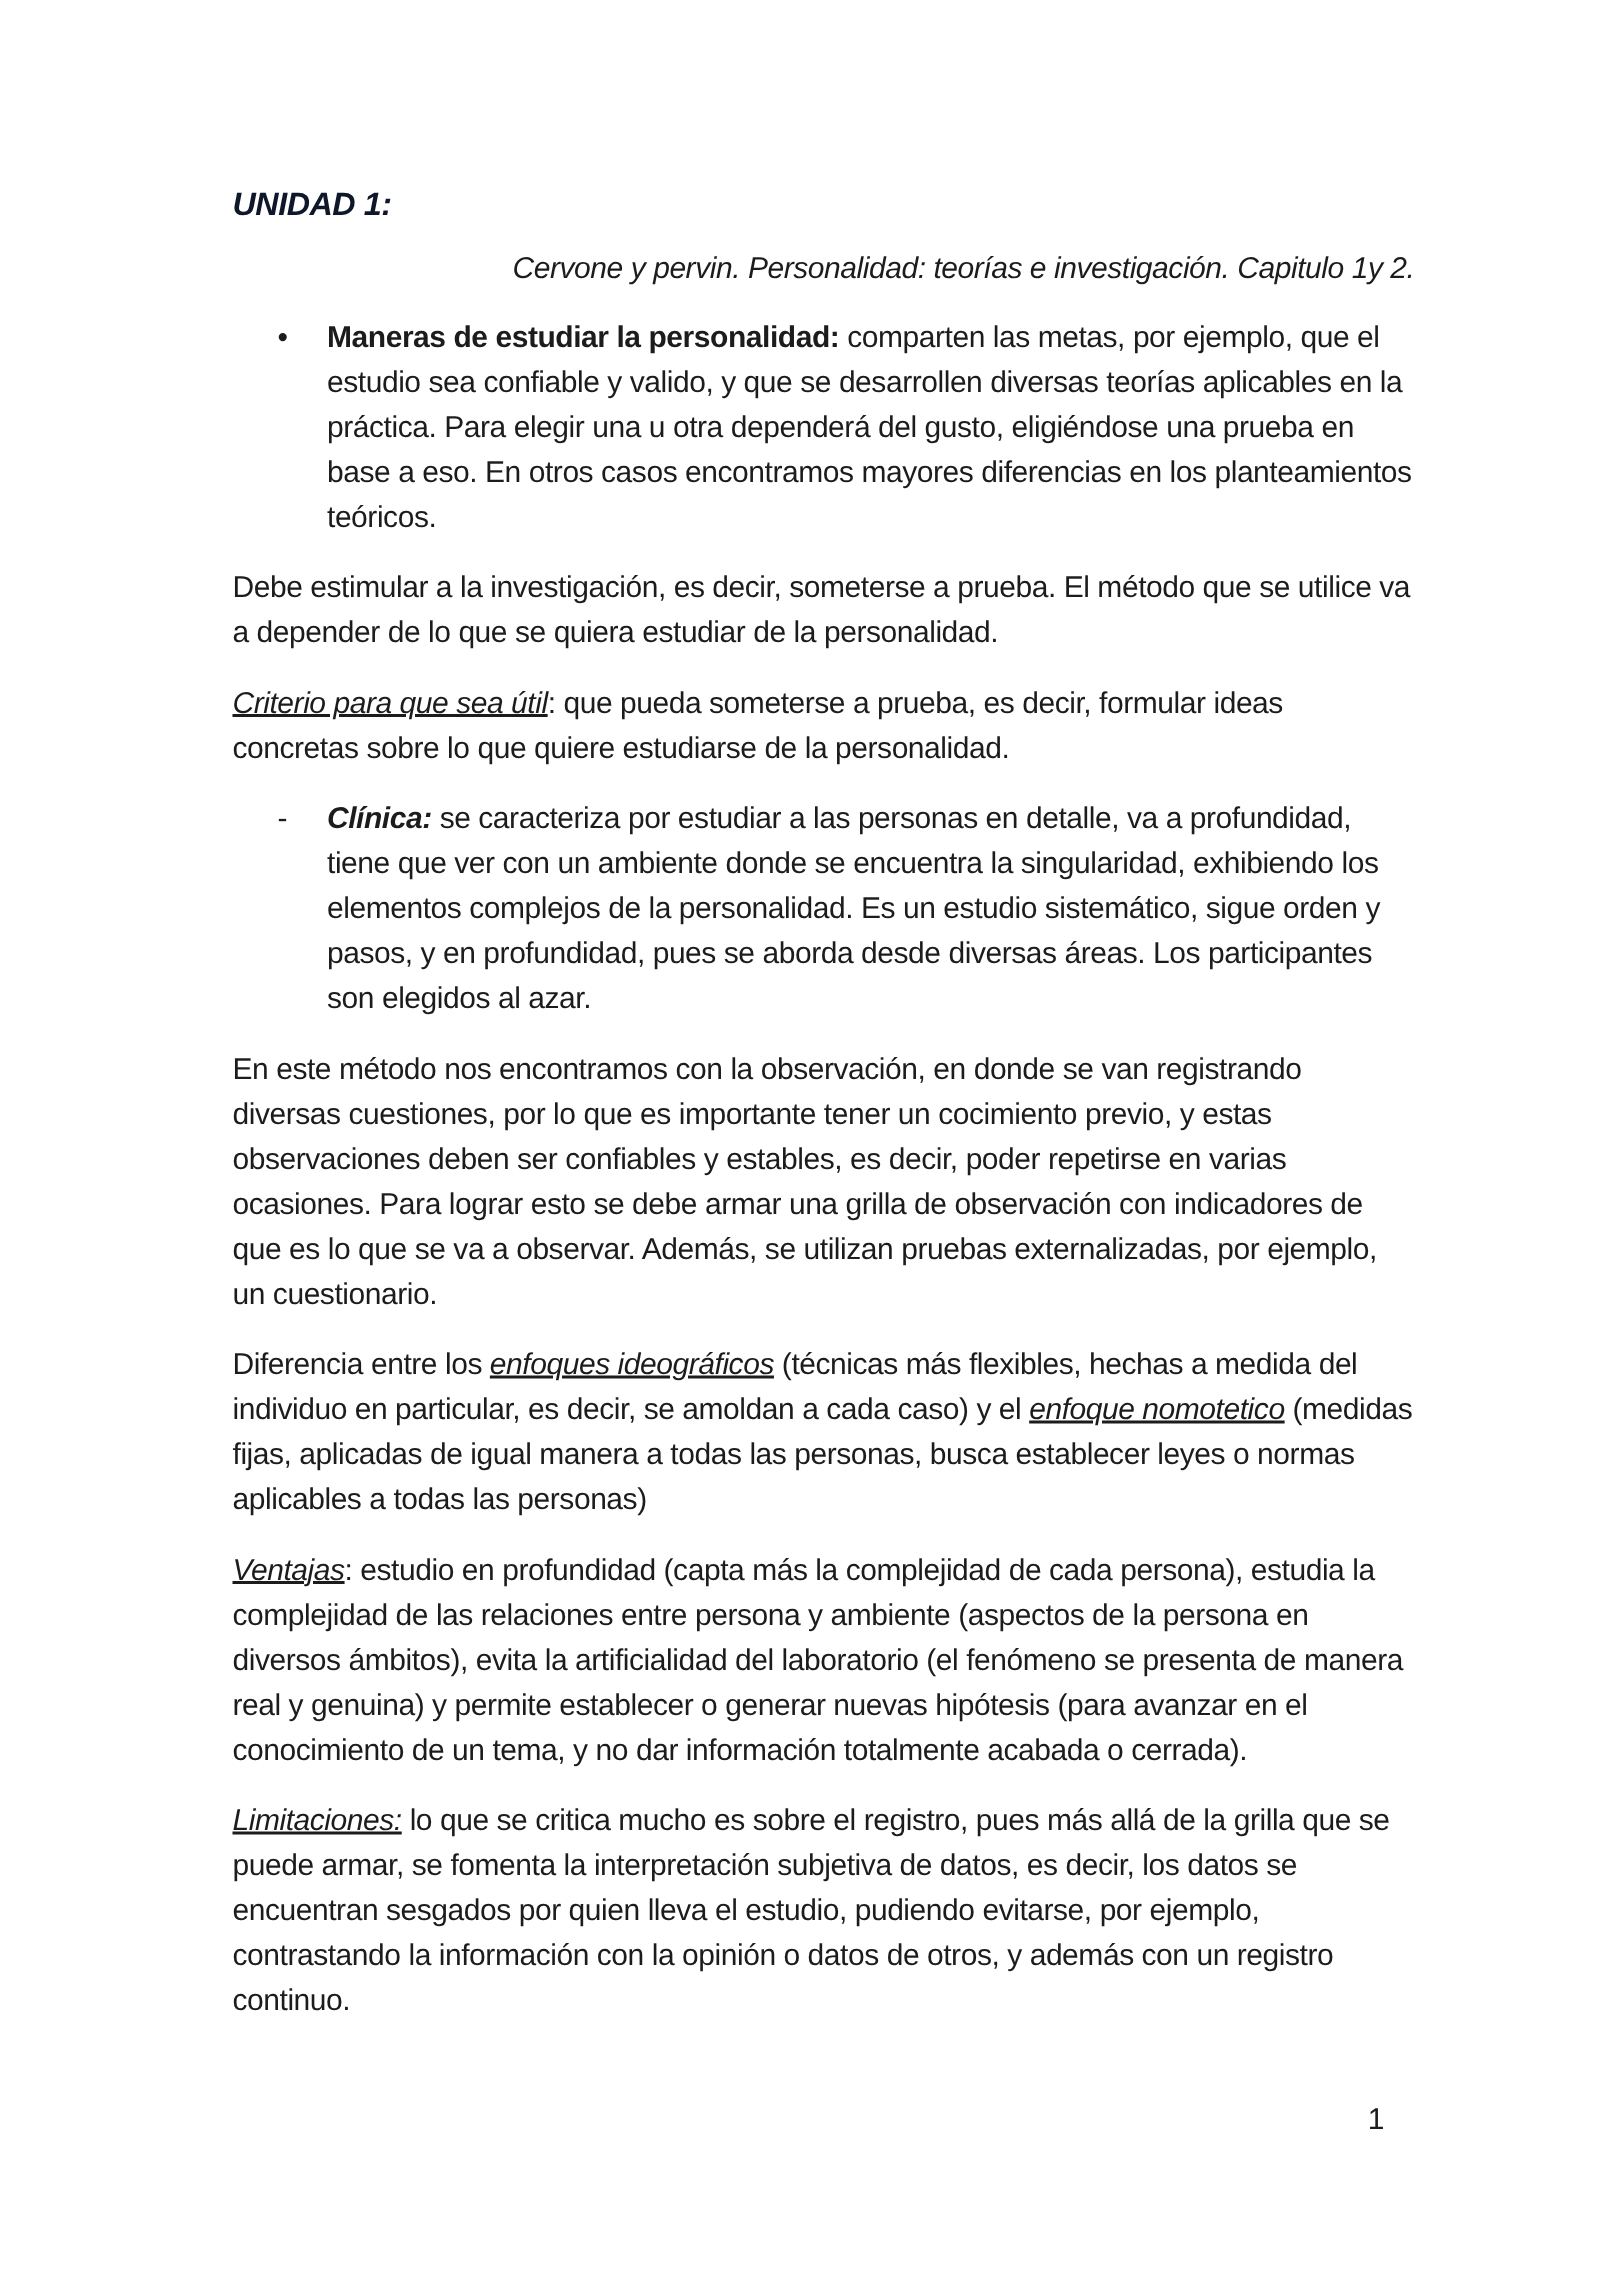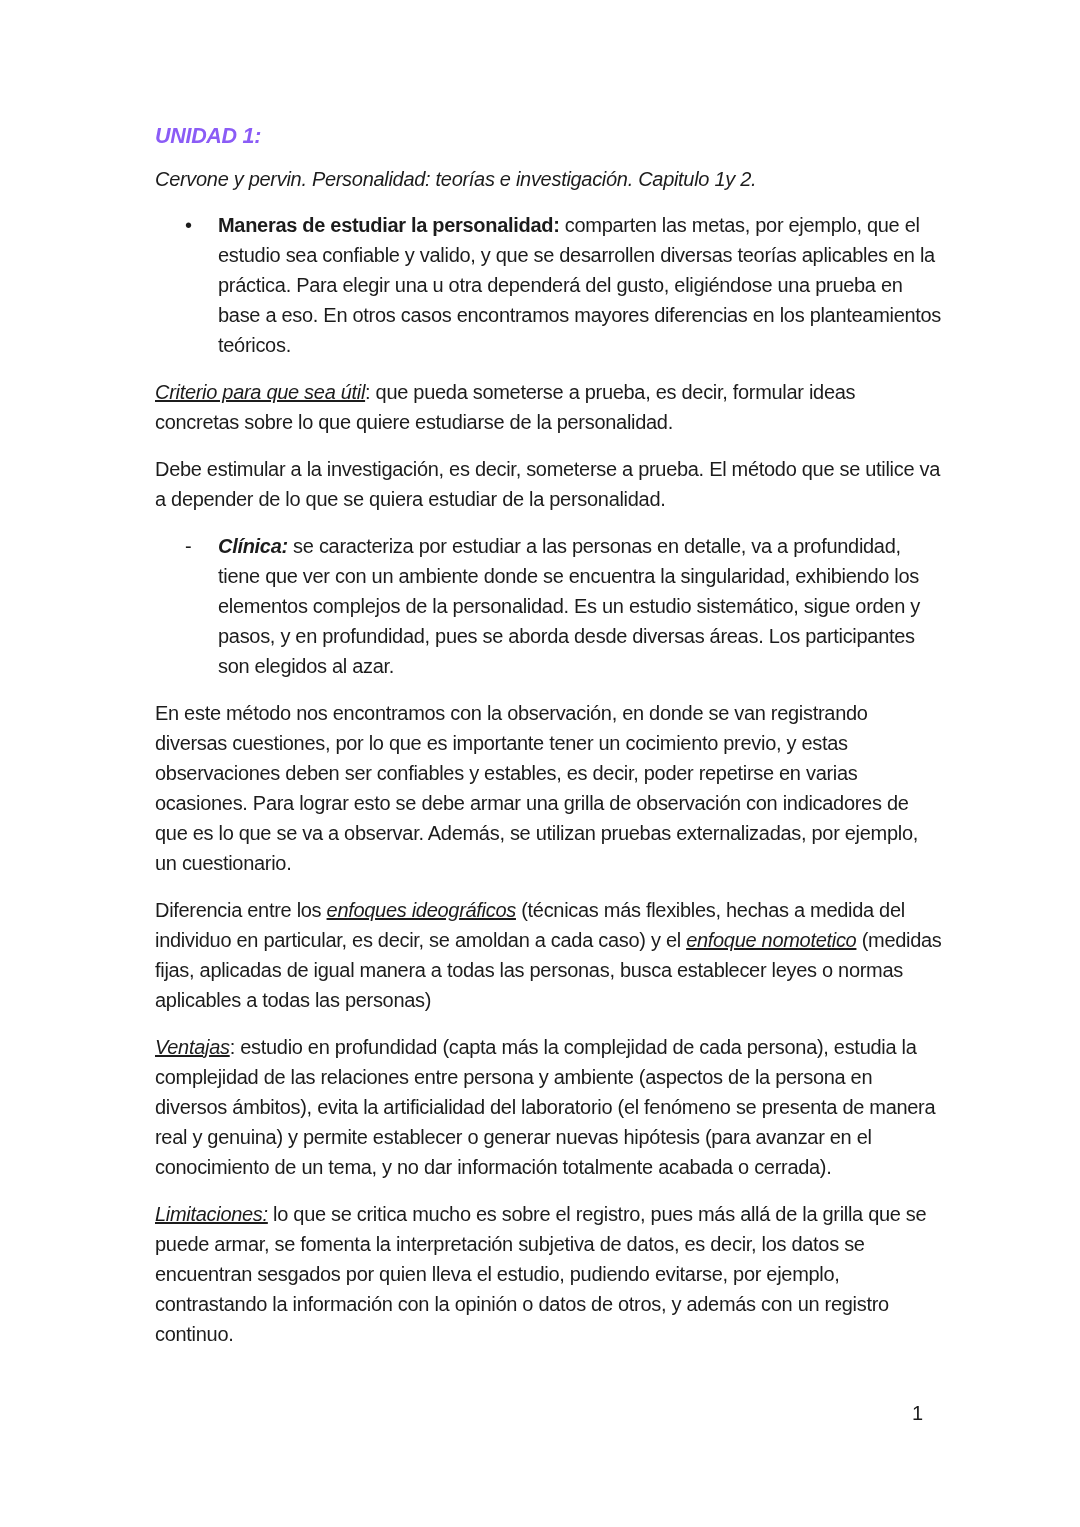--- a/index.html
+++ b/index.html
@@ -19,26 +19,26 @@
     width: 788px;
     font-size: 20px;
     line-height: 30px;
     letter-spacing: -0.3px;
   }
   .unit-heading {
     font-size: 21.5px;
     line-height: 30px;
     font-weight: bold;
     font-style: italic;
-    color: #8b5cf6;
+    color: #0f172a;
     margin: 0 0 13px 0;
   }
   .subtitle {
     font-style: italic;
-    text-align: left;
+    text-align: right;
     margin: 0 0 16px 0;
   }
   p.para { margin: 0 0 17px 0; }
   .indent-1 { margin-left: 30px; }
   .li {
     display: flex;
     margin: 0 0 17px 0;
   }
   .li .marker {
     flex: none;
@@ -66,23 +66,23 @@
 
   <h1 class="unit-heading">UNIDAD 1:</h1>
 
   <p class="subtitle">Cervone y pervin. Personalidad: teorías e investigación. Capitulo 1y 2.</p>
 
   <div class="li">
     <span class="marker">•</span>
     <span class="li-text"><span class="lead-bold">Maneras de estudiar la personalidad:</span><span> comparten las metas, por ejemplo, que el estudio sea confiable y valido, y que se desarrollen diversas teorías aplicables en la práctica. Para elegir una u otra dependerá del gusto, eligiéndose una prueba en base a eso. En otros casos encontramos mayores diferencias en los planteamientos teóricos.</span></span>
   </div>
 
+  <p class="para">Debe estimular a la investigación, es decir, someterse a prueba. El método que se utilice va a depender de lo que se quiera estudiar de la personalidad.</p>
+
   <p class="para"><span class="lead-iu">Criterio para que sea útil</span><span>:</span><span> que pueda someterse a prueba, es decir, formular ideas concretas sobre lo que quiere estudiarse de la personalidad.</span></p>
-
-  <p class="para">Debe estimular a la investigación, es decir, someterse a prueba. El método que se utilice va a depender de lo que se quiera estudiar de la personalidad.</p>
 
   <div class="li">
     <span class="marker">-</span>
     <span class="li-text"><span class="lead-biu">Clínica:</span><span> se caracteriza por estudiar a las personas en detalle, va a profundidad, tiene que ver con un ambiente donde se encuentra la singularidad, exhibiendo los elementos complejos de la personalidad. Es un estudio sistemático, sigue orden y pasos, y en profundidad, pues se aborda desde diversas áreas.  Los participantes son elegidos al azar.</span></span>
   </div>
 
   <p class="para indent-1">En este método nos encontramos con la observación, en donde se van registrando diversas cuestiones, por lo que es importante tener un cocimiento previo, y estas observaciones deben ser confiables y estables, es decir, poder repetirse en varias ocasiones.  Para lograr esto se debe armar una grilla de observación con indicadores de que es lo que se va a observar. Además, se utilizan pruebas externalizadas, por ejemplo, un cuestionario.</p>
 
   <p class="para indent-1"><span>Diferencia entre los </span><span class="em">enfoques ideográficos</span><span> (técnicas más flexibles, hechas a medida del individuo en particular, es decir, se amoldan a cada caso) y el </span><span class="em">enfoque nomotetico</span><span> (medidas fijas, aplicadas de igual manera a todas las personas, busca establecer leyes o normas aplicables a todas las personas)</span></p>
 

